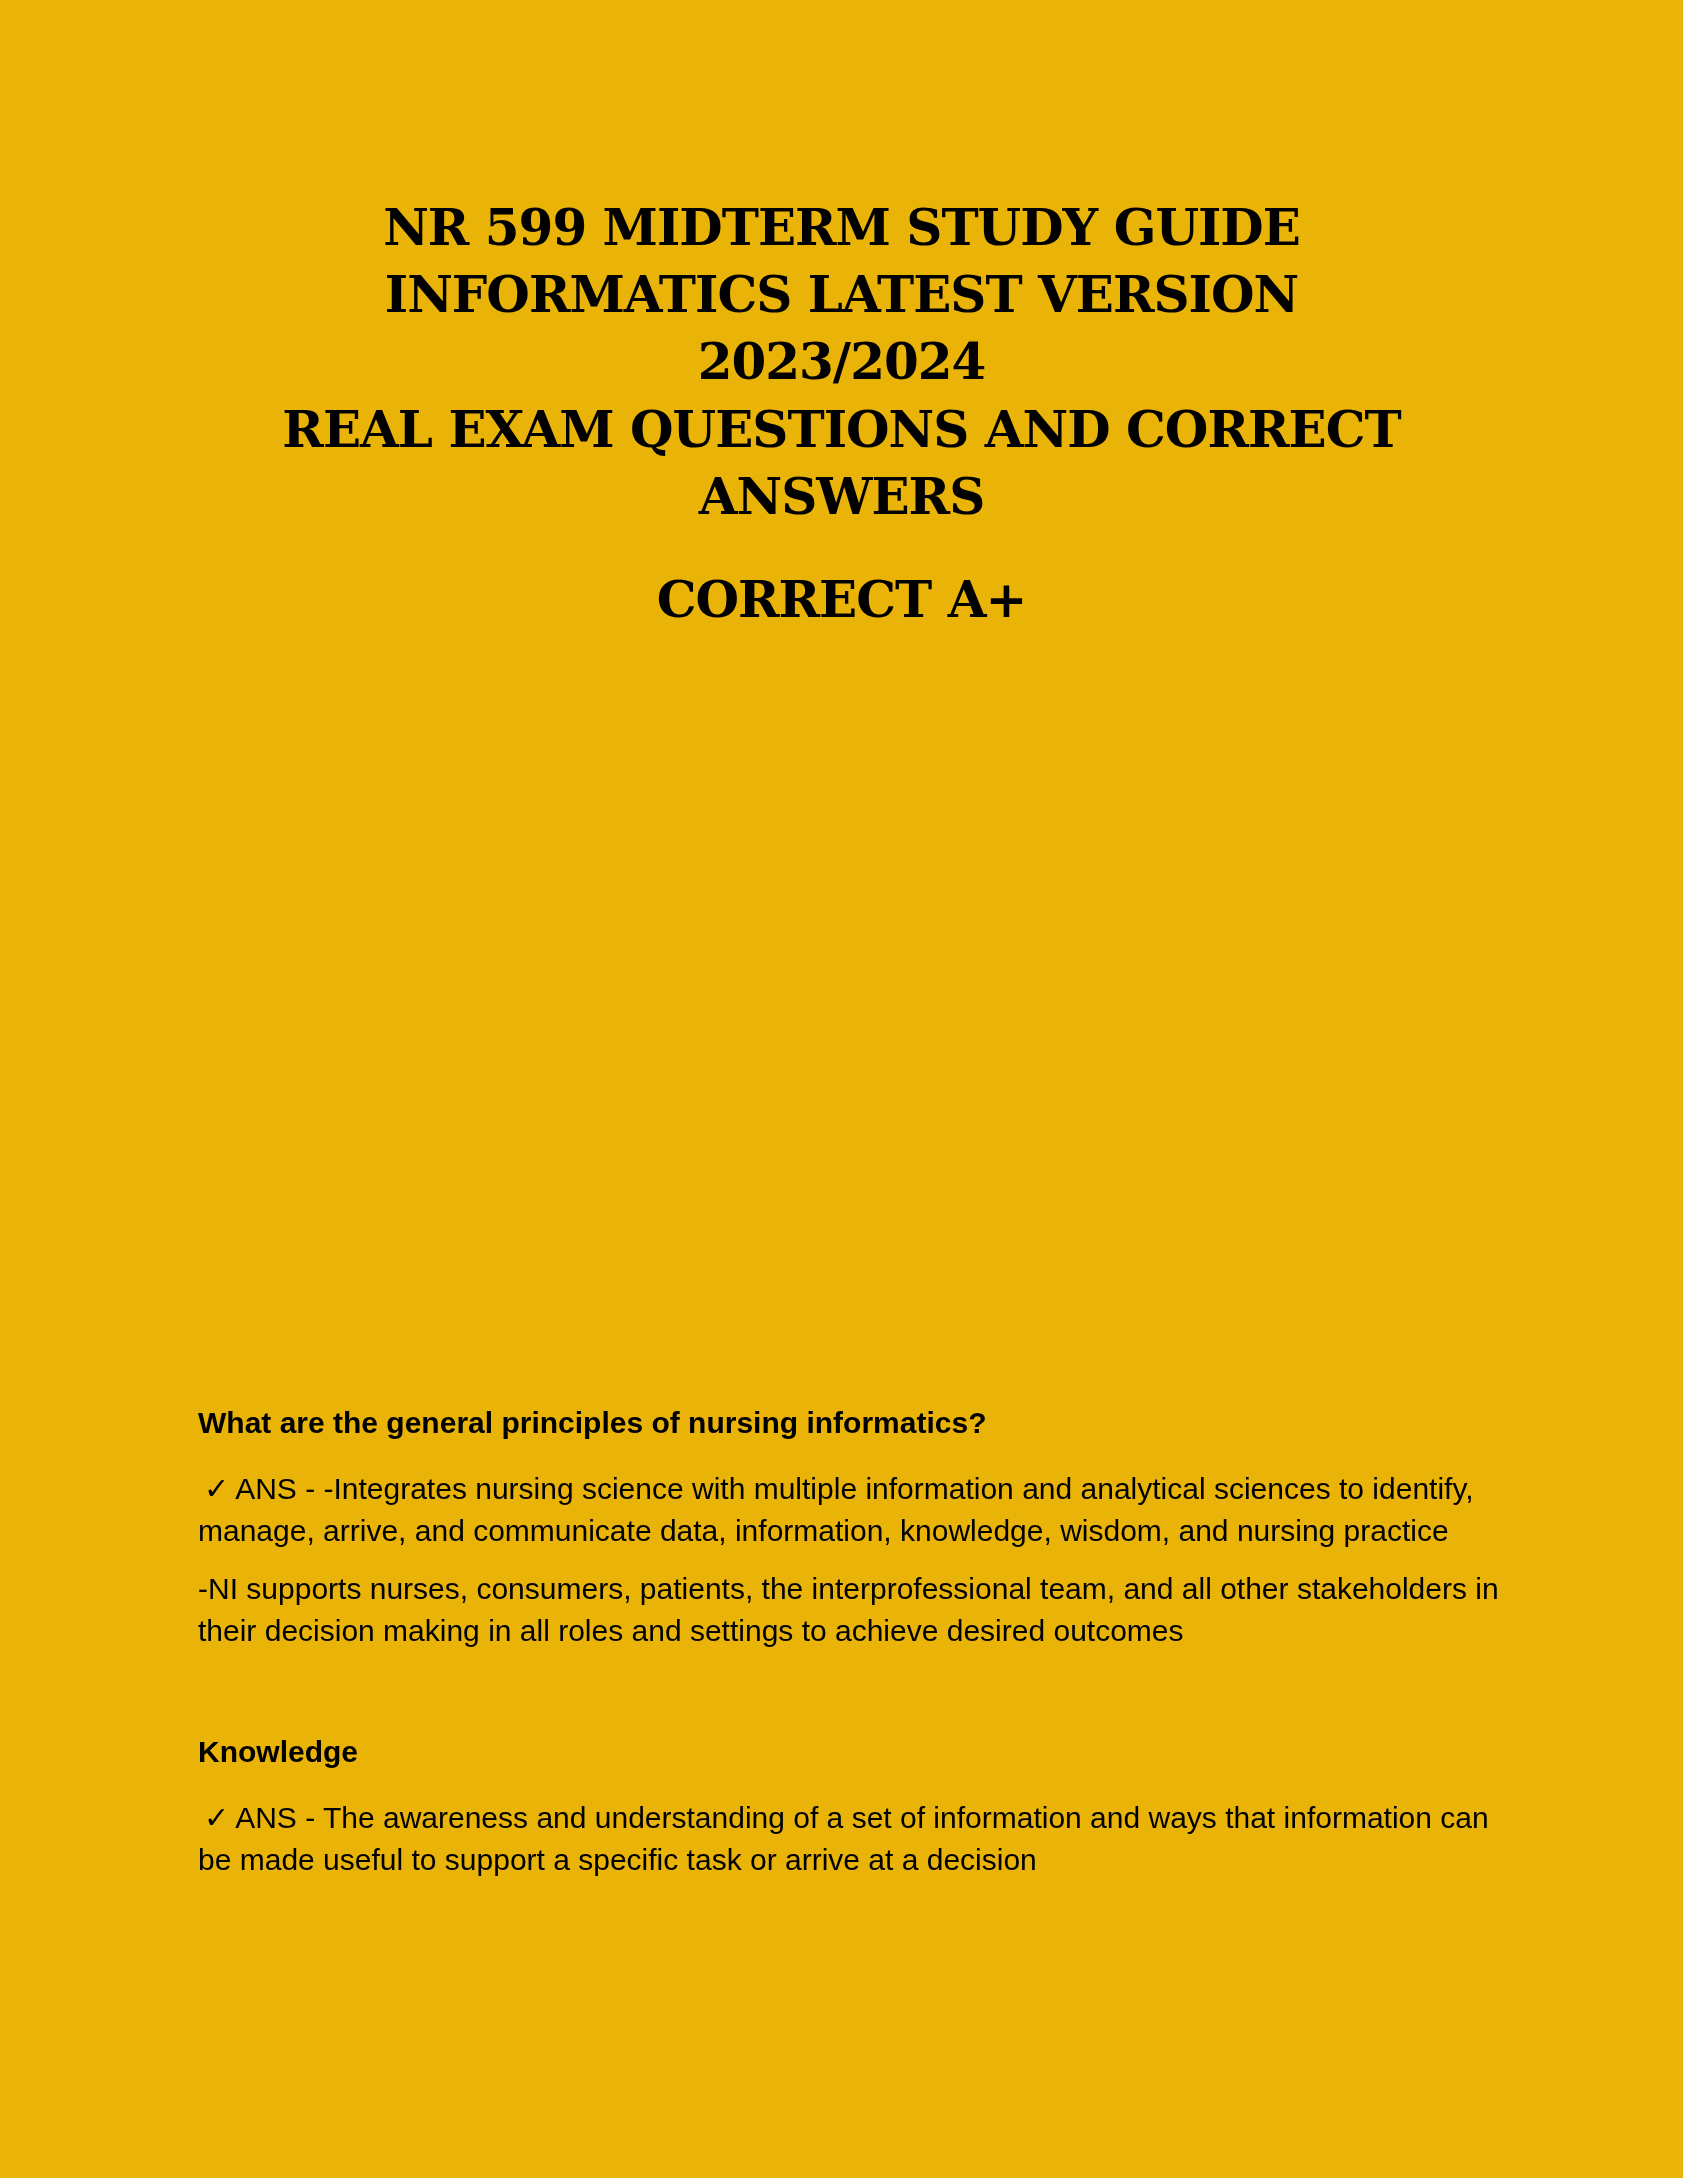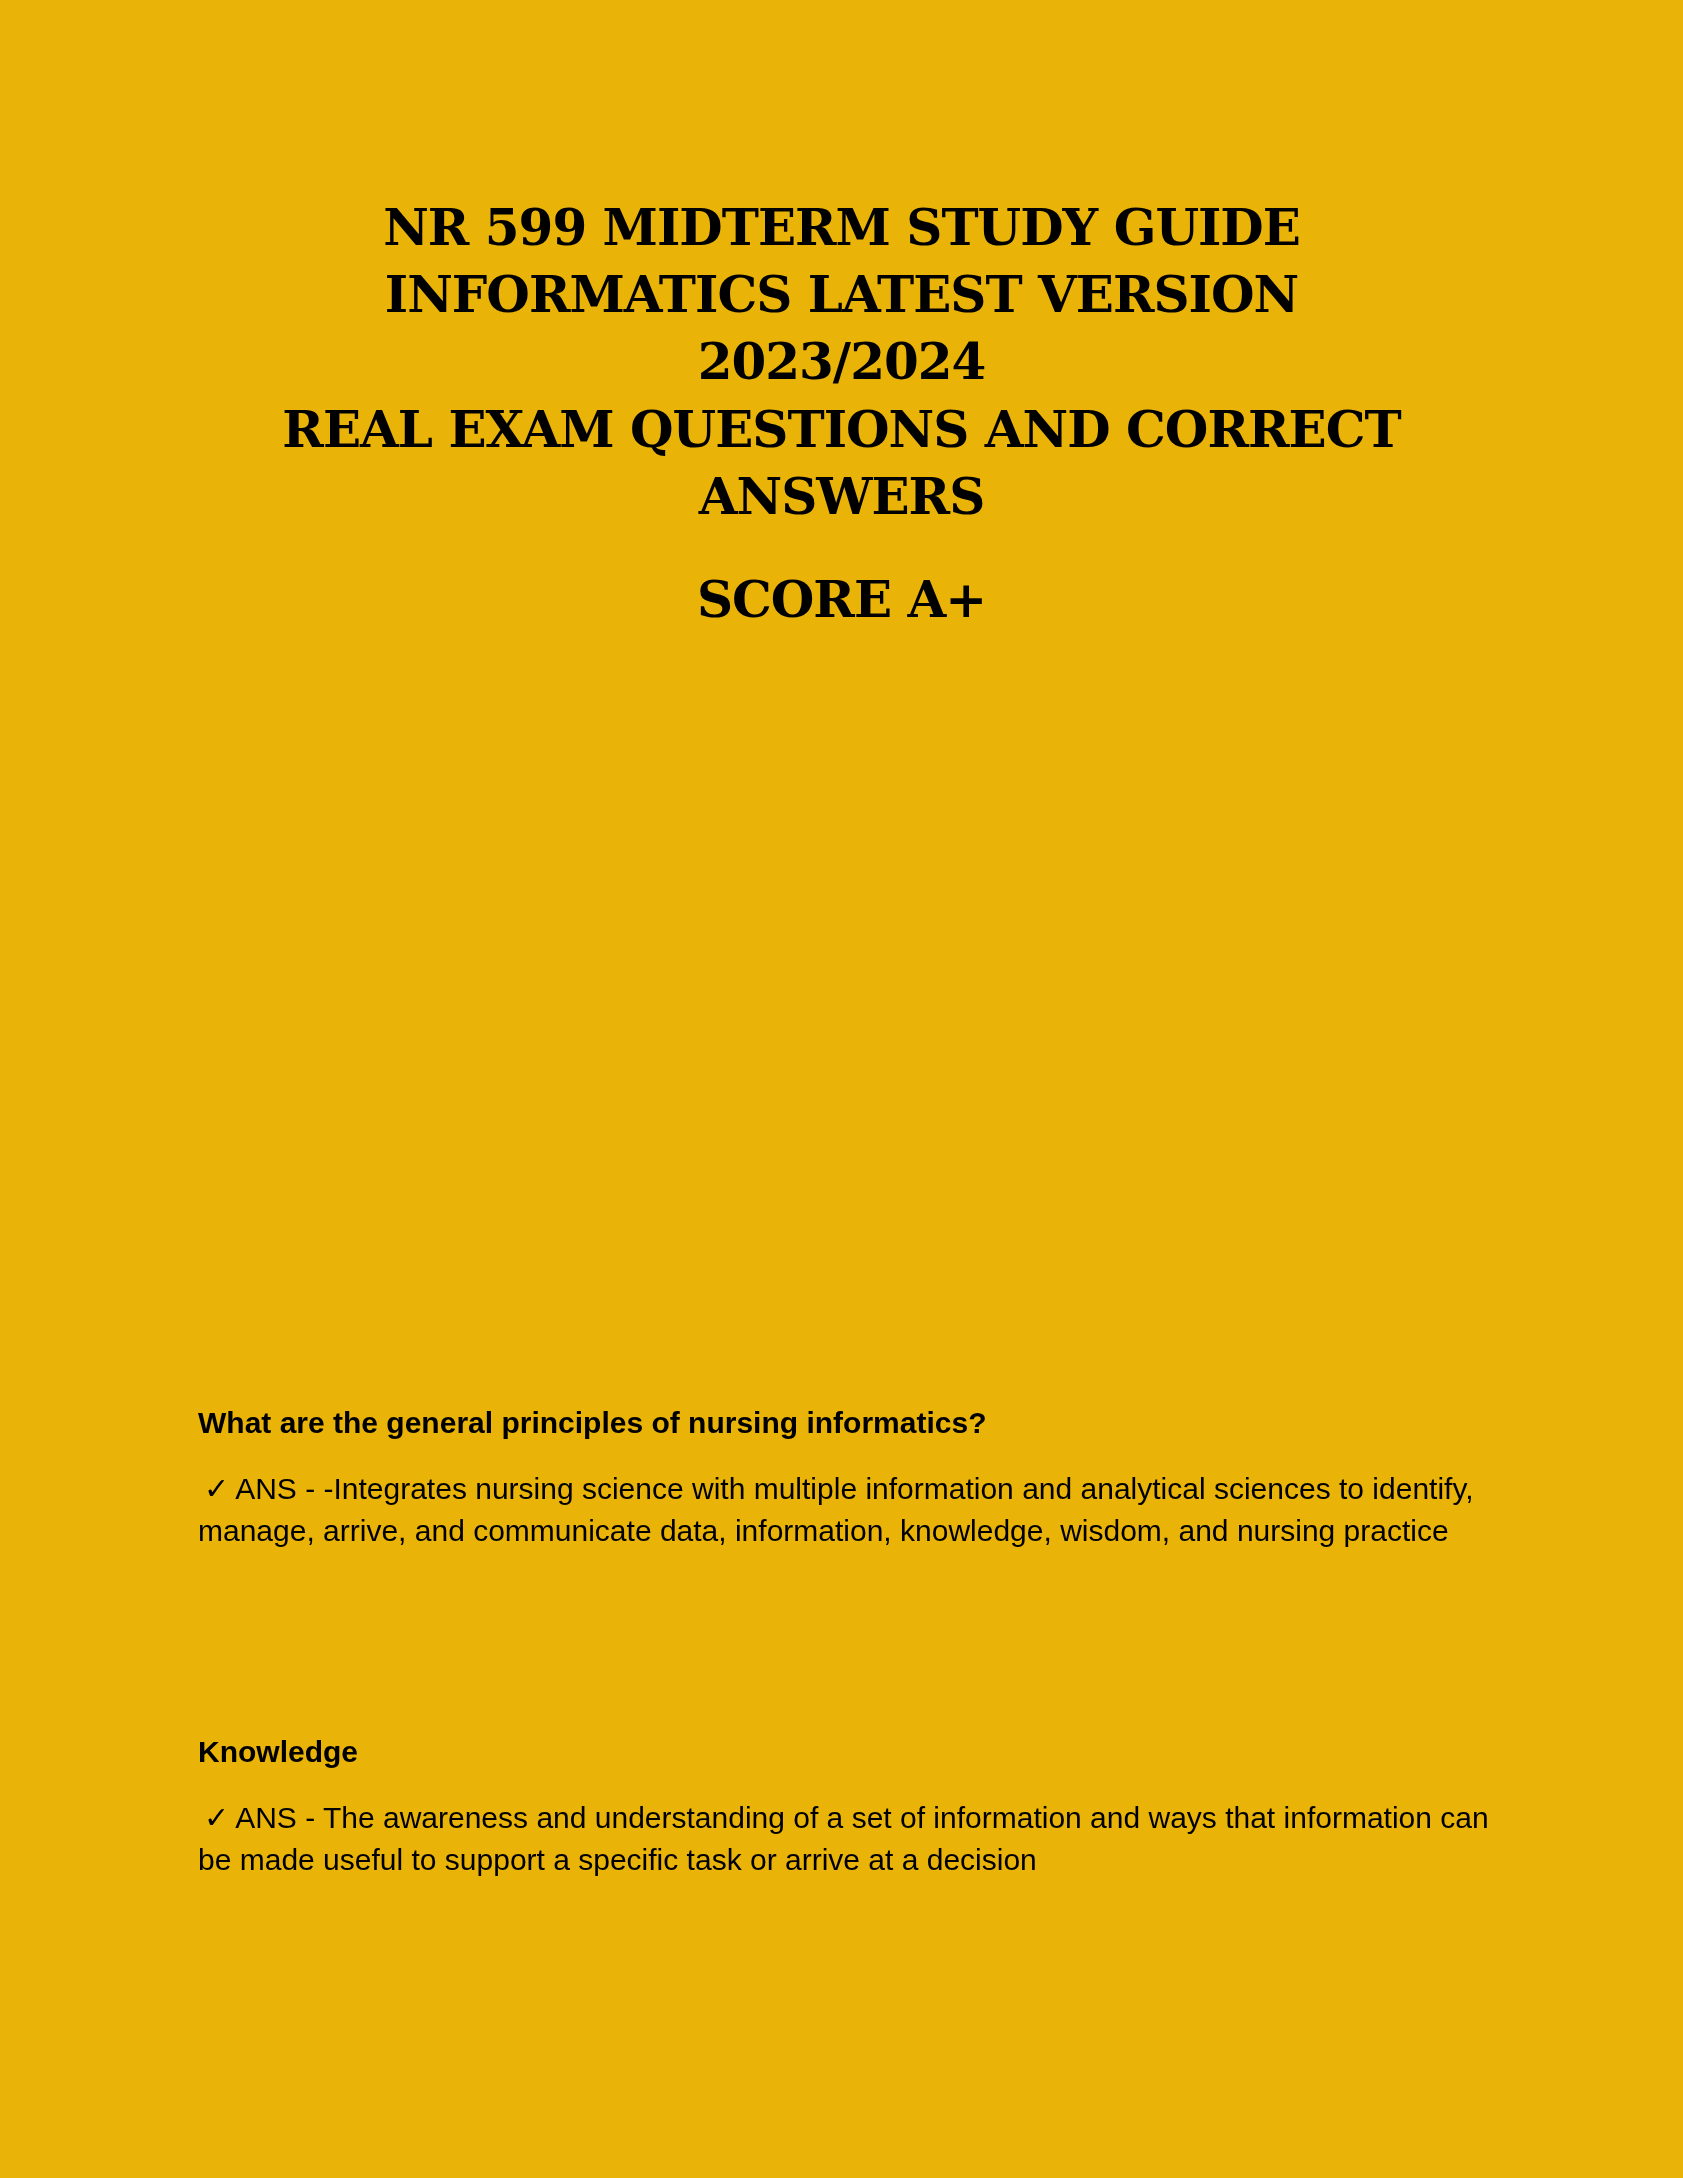--- a/index.html
+++ b/index.html
@@ -75,26 +75,27 @@
     <div>INFORMATICS LATEST VERSION</div>
     <div>2023/2024</div>
   </div>
 
   <div class="title-block" id="title-2">
     <div>REAL EXAM QUESTIONS AND CORRECT</div>
     <div>ANSWERS</div>
   </div>
 
   <div class="title-block" id="title-3">
-    <div>SCORE A+</div>
+    <div>CORRECT A+</div>
   </div>
 
   <div class="qa" id="qa-1">
     <p class="question">What are the general principles of nursing informatics?</p>
     <p class="answer answer-1"><span class="check">✓</span><span>ANS - -Integrates nursing science with multiple information and analytical sciences to identify, manage, arrive, and communicate data, information, knowledge, wisdom, and nursing practice</span></p>
+    <p class="answer answer-2"><span>-NI supports nurses, consumers, patients, the interprofessional team, and all other stakeholders in their decision making in all roles and settings to achieve desired outcomes</span></p>
   </div>
 
   <div class="qa" id="qa-2">
     <p class="question">Knowledge</p>
     <p class="answer answer-1"><span class="check">✓</span><span>ANS - The awareness and understanding of a set of information and ways that information can be made useful to support a specific task or arrive at a decision</span></p>
   </div>
 
 </div>
 
 

